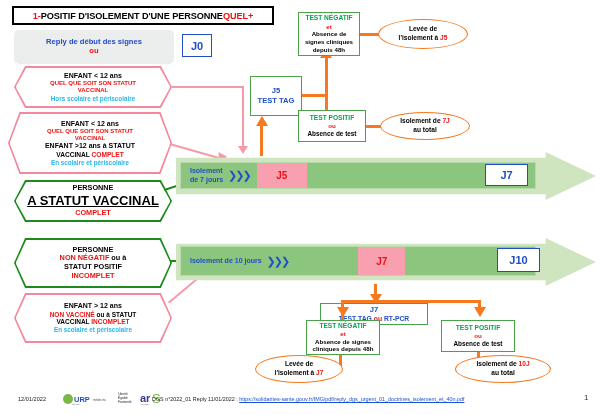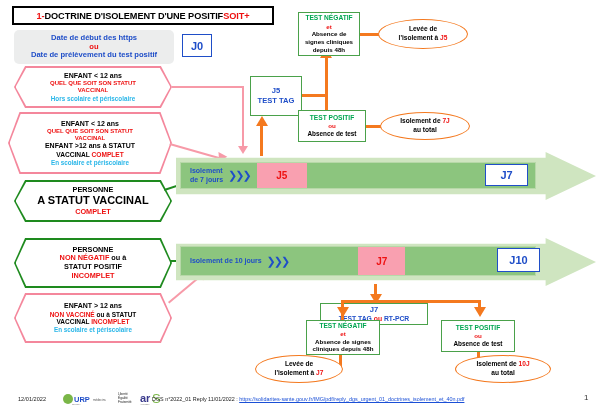--- a/index.html
+++ b/index.html
@@ -100,28 +100,27 @@
   .logo{position:absolute;}
   #logo-urp{left:62px;top:392px;width:52px;height:13px;}
   #logo-lib{left:118px;top:391px;width:14px;height:14px;font-size:4px;color:#333;line-height:1.05;}
   #logo-ars{left:140px;top:391px;width:30px;height:14px;}
 </style>
 </head>
 <body>
 
 <div class="abs" id="title-box">
   <span class="red">1-</span>
-    <span> DOCTRINE D'ISOLEMENT D'UNE POSITIF </span>
-    <span class="red">SOIT+</span>
+    <span> POSITIF D'ISOLEMENT D'UNE PERSONNE </span>
+    <span class="red">QUEL+</span>
 </div>
 
 <div class="abs" id="j0-panel">
-  <div>Date de début des https</div>
+  <div>Reply de début des signes</div>
   <div class="red">ou</div>
-  <div>Date de prélèvement du test positif</div>
 </div>
 <div class="abs" id="j0-box">J0</div>
 
 <div class="abs hex hex-pink" style="left:14px;top:66px;width:158px;height:42px;">
   <div class="hex-in">
     <div style="font-size:7px;">ENFANT &lt; 12 ans</div>
     <div class="red" style="font-size:6px;">QUEL QUE SOIT SON STATUT</div>
     <div class="red" style="font-size:6px;">VACCINAL</div>
     <div class="cyan" style="font-size:6.3px;">Hors scolaire et périscolaire</div>
   </div>
@@ -134,21 +133,21 @@
     <div class="red" style="font-size:6px;">VACCINAL</div>
     <div style="font-size:7px;">ENFANT &gt;12 ans à STATUT</div>
     <div style="font-size:6.6px;"><span>VACCINAL </span><span class="red">COMPLET</span></div>
     <div class="cyan" style="font-size:6.3px;">En scolaire et périscolaire</div>
   </div>
 </div>
 
 <div class="abs hex hex-green" style="left:14px;top:180px;width:158px;height:42px;">
   <div class="hex-in">
     <div style="font-size:7.3px;">PERSONNE</div>
-    <div style="font-size:11px;">A STATUT VACCINAL</div>
+    <div style="font-size:13px;text-decoration:underline;">A STATUT VACCINAL</div>
     <div class="red" style="font-size:7.3px;">COMPLET</div>
   </div>
 </div>
 
 <div class="abs hex hex-green" style="left:14px;top:238px;width:158px;height:50px;">
   <div class="hex-in">
     <div style="font-size:7.3px;">PERSONNE</div>
     <div style="font-size:7.3px;"><span class="red">NON NÉGATIF</span><span> ou à</span></div>
     <div style="font-size:7.3px;">STATUT POSITIF</div>
     <div class="red" style="font-size:7.3px;">INCOMPLET</div>

